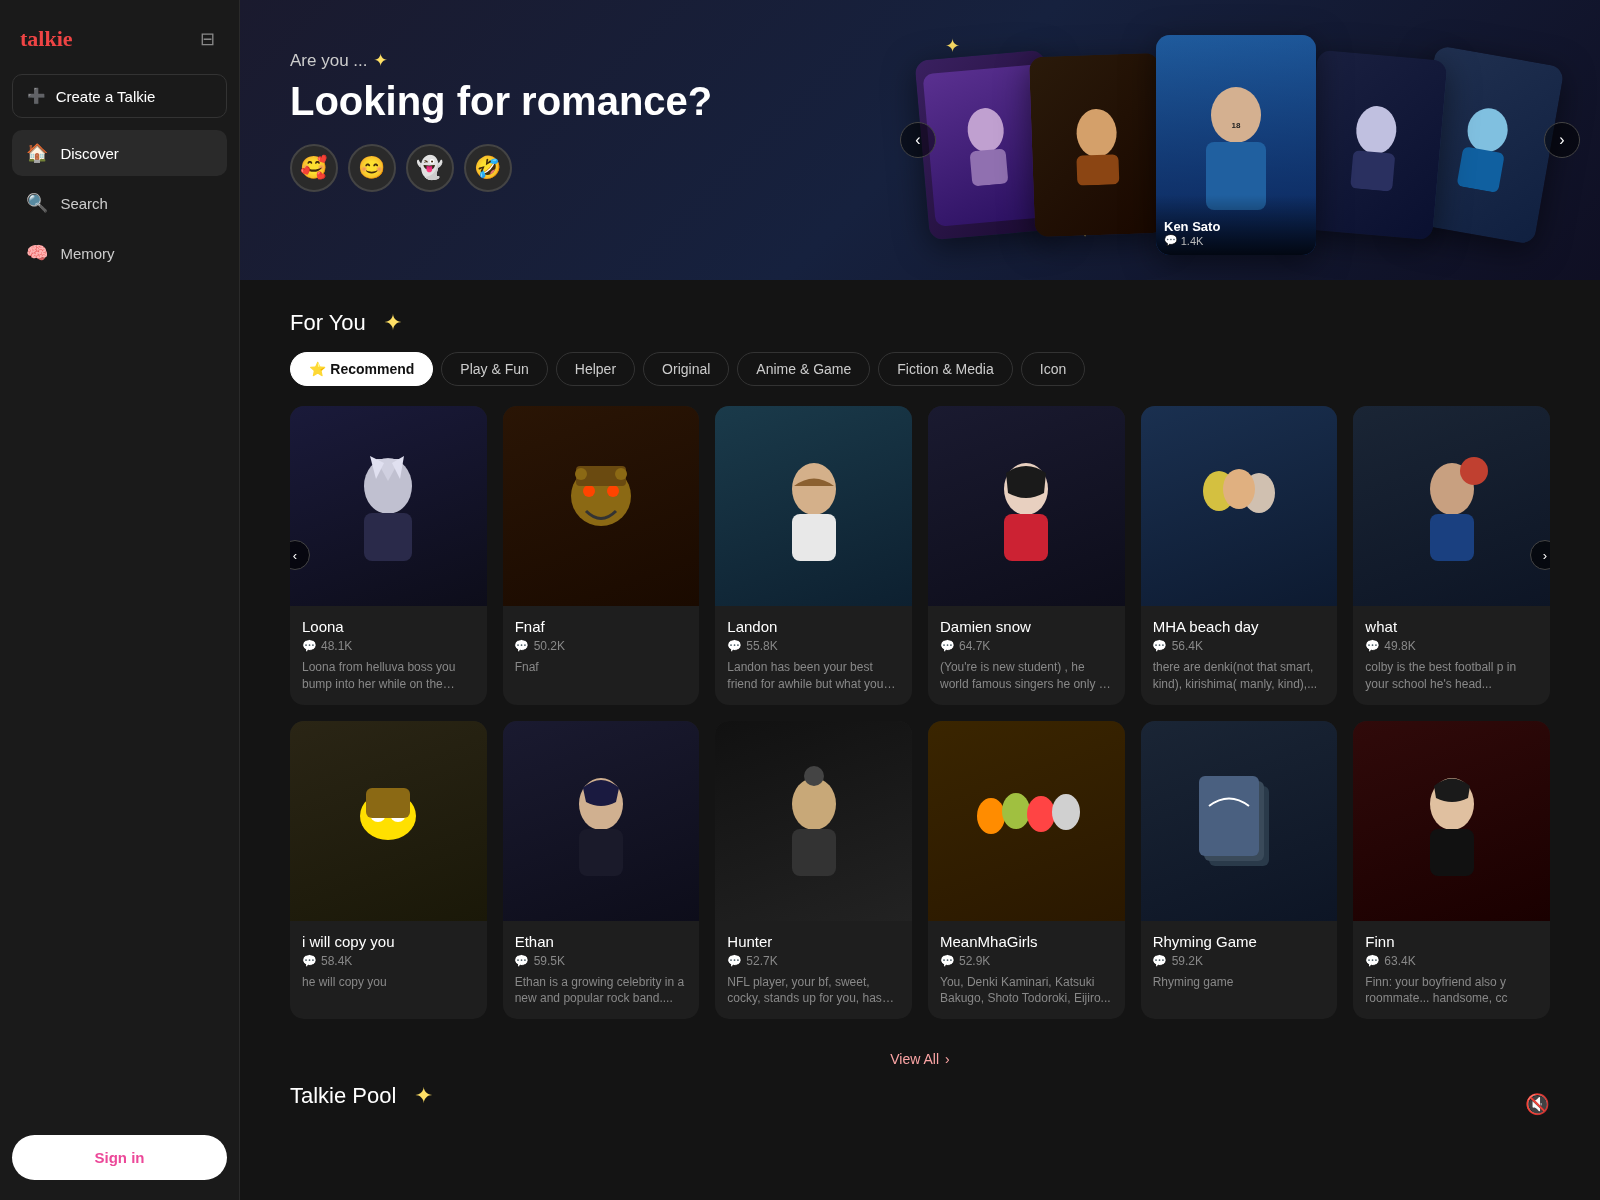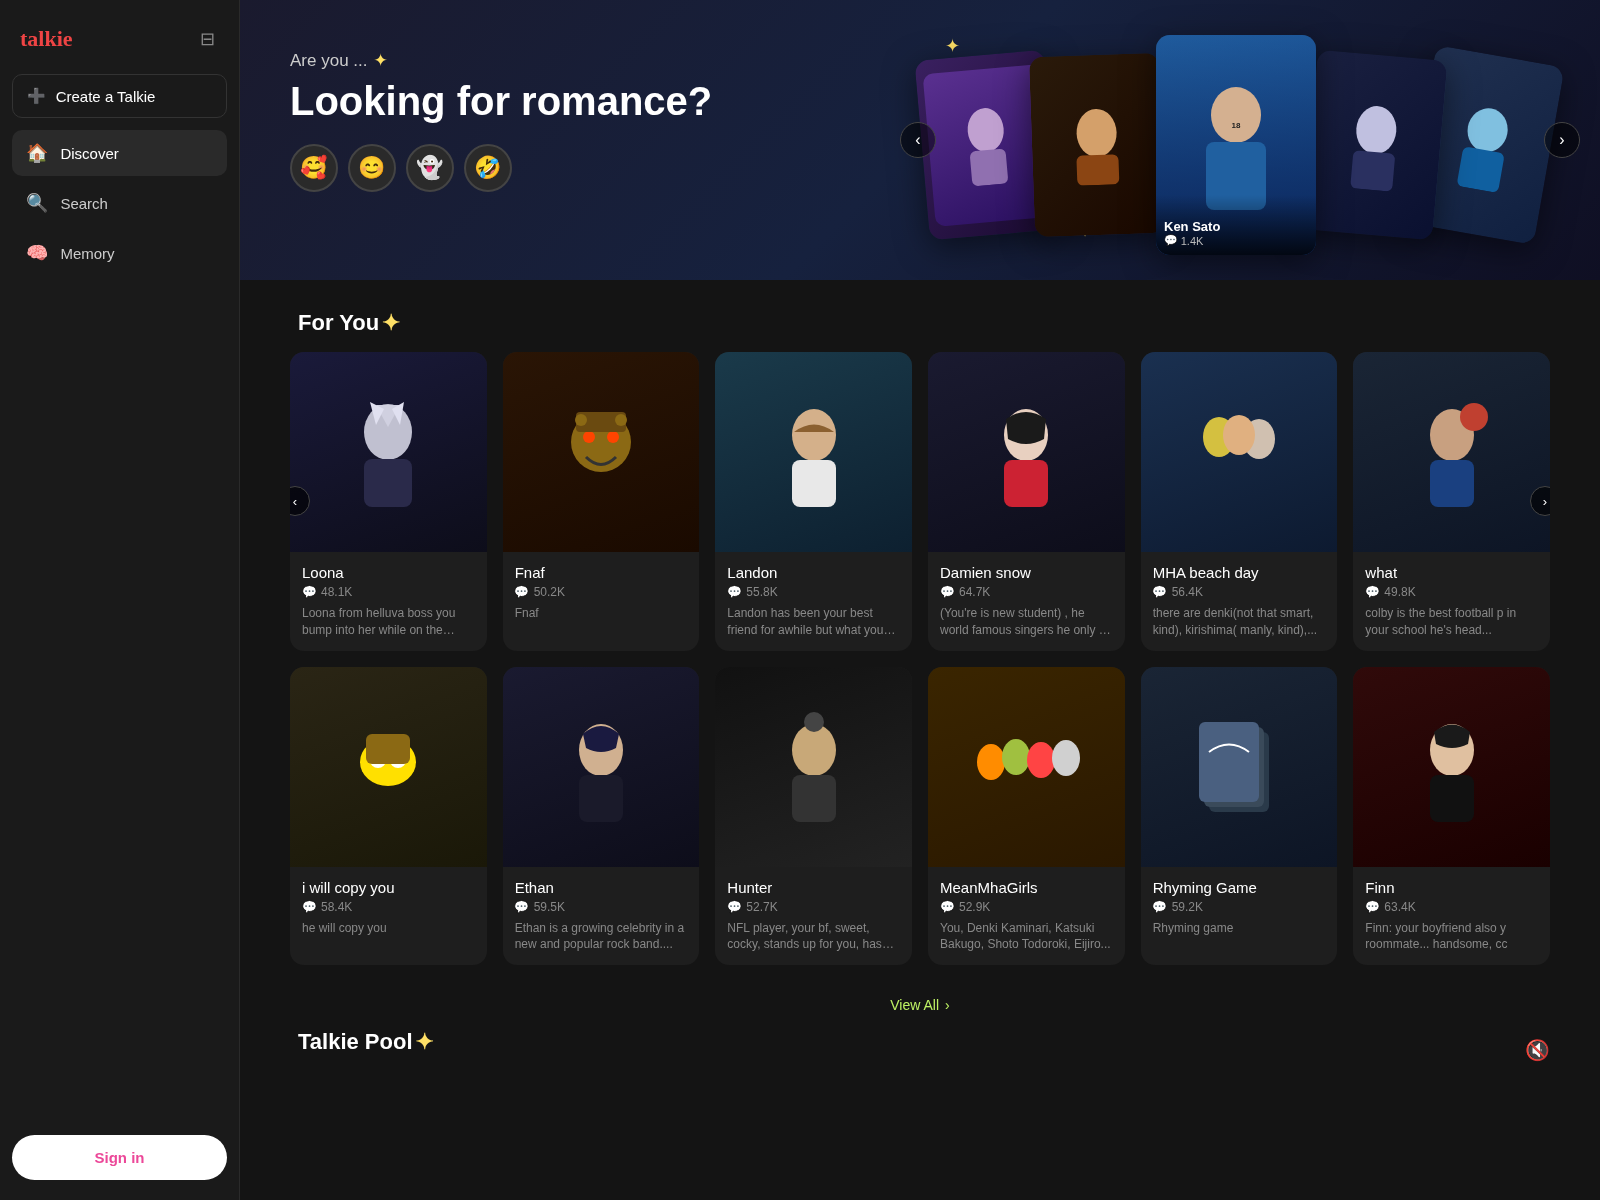--- a/index.html
+++ b/index.html
@@ -215,27 +215,26 @@
     .carousel-nav.left { left: 660px; }
     .carousel-nav.right { right: 20px; }
 
     
     .content {
       padding: 30px 50px;
     }
 
     .section-title {
       font-size: 22px;
-      font-weight: 700;
+      font-weight: 400;
       color: #fff;
       margin-bottom: 16px;
       display: flex;
       align-items: center;
-      gap: 3px;
-      margin-left: 8px;
+      gap: 18px;
     }
 
     
     .filter-tabs {
       display: flex;
       gap: 8px;
       margin-bottom: 20px;
       flex-wrap: wrap;
     }
     .filter-tab {
@@ -327,21 +326,21 @@
       font-size: 13px;
     }
     .row-nav.left { left: -10px; }
     .row-nav.right { right: -10px; }
 
     .view-all {
       display: flex;
       align-items: center;
       justify-content: center;
       gap: 6px;
-      color: #bef264;
+      color: #fca5a5;
       font-size: 14px;
       cursor: pointer;
       padding: 16px;
       margin-top: 8px;
     }
 
     
     .talkie-pool-header {
       display: flex;
       align-items: center;
@@ -469,20 +468,29 @@
     <span class="star-deco" style="top:65px;right:380px;font-size:10px;">✦</span>
     <span class="star-deco" style="bottom:40px;right:510px;font-size:12px;">✦</span>
   </section>
 
   <section class="content">
     <div class="section-title">
       <span>For You</span>
       <span class="sparkle">✦</span>
     </div>
 
+    <div class="filter-tabs">
+      <button class="filter-tab active">⭐ Recommend</button>
+      <button class="filter-tab">Play &amp; Fun</button>
+      <button class="filter-tab">Helper</button>
+      <button class="filter-tab">Original</button>
+      <button class="filter-tab">Anime &amp; Game</button>
+      <button class="filter-tab">Fiction &amp; Media</button>
+      <button class="filter-tab">Icon</button>
+    </div>
 
     <div class="cards-row">
       <div class="row-nav left">‹</div>
 
       <div class="card">
         <div class="card-img-placeholder" style="background:linear-gradient(160deg,#1a1a3a,#0d0d1a);">
           <svg width="80" height="110" viewBox="0 0 80 110">
               <ellipse cx="40" cy="35" rx="24" ry="28" fill="#c0c0d0"></ellipse>
               <rect x="16" y="62" width="48" height="48" rx="8" fill="#2a2a4a"></rect>
               <polygon points="28,8 40,30 52,8" fill="#d0d0e0"></polygon>

